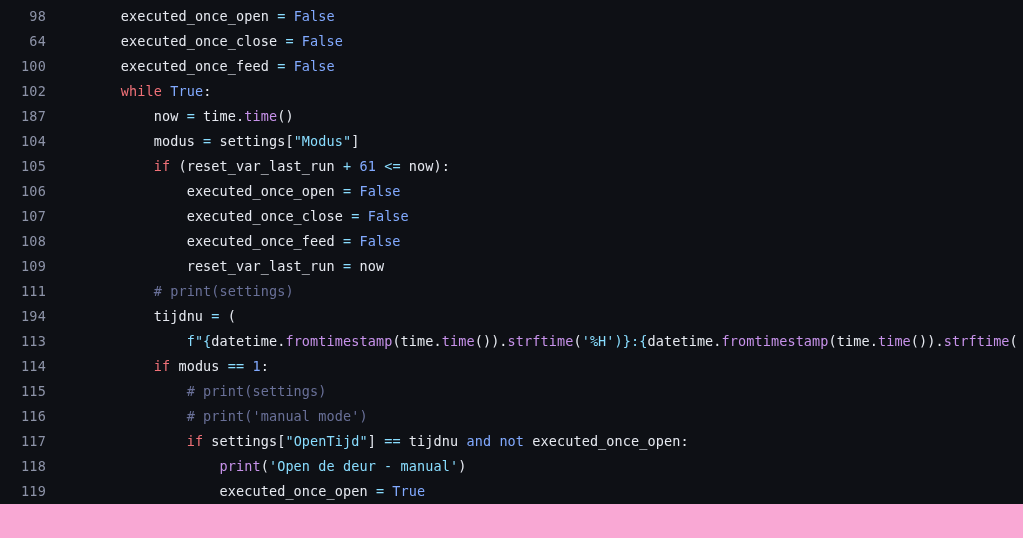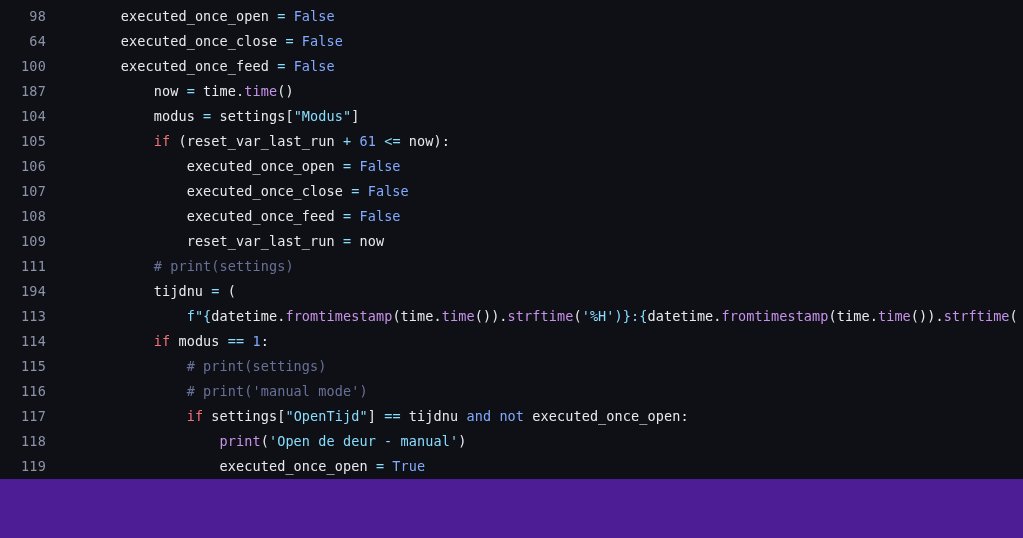--- a/index.html
+++ b/index.html
@@ -65,25 +65,26 @@
   .tok-builtin  { color: #82aaff; }
   .tok-number   { color: #82aaff; }
   .tok-string   { color: #89ddff; }
   .tok-function { color: #c792ea; }
   .tok-comment  { color: #697098; }
   .tok-punct    { color: #e6e9f0; }
 </style>
 </head>
 <body>
 
-<div id="editor" style="background: #4c1d95;">
+<div id="editor" style="background: #f9a8d4;">
   <div id="code-lines" style="background: rgb(14, 16, 21);">
       <div class="code-line"><div class="line-number">98</div><div class="line-content"><span class="tok-plain">        </span><span class="tok-plain">executed_once_open </span><span class="tok-operator">=</span><span class="tok-plain"> </span><span class="tok-builtin">False</span></div></div>
       <div class="code-line"><div class="line-number">64</div><div class="line-content"><span class="tok-plain">        </span><span class="tok-plain">executed_once_close </span><span class="tok-operator">=</span><span class="tok-plain"> </span><span class="tok-builtin">False</span></div></div>
       <div class="code-line"><div class="line-number">100</div><div class="line-content"><span class="tok-plain">        </span><span class="tok-plain">executed_once_feed </span><span class="tok-operator">=</span><span class="tok-plain"> </span><span class="tok-builtin">False</span></div></div>
+      <div class="code-line"><div class="line-number">102</div><div class="line-content"><span class="tok-plain">        </span><span class="tok-keyword">while</span><span class="tok-plain"> </span><span class="tok-builtin">True</span><span class="tok-punct">:</span></div></div>
       <div class="code-line"><div class="line-number">187</div><div class="line-content"><span class="tok-plain">            </span><span class="tok-plain">now </span><span class="tok-operator">=</span><span class="tok-plain"> time.</span><span class="tok-function">time</span><span class="tok-punct">()</span></div></div>
       <div class="code-line"><div class="line-number">104</div><div class="line-content"><span class="tok-plain">            </span><span class="tok-plain">modus </span><span class="tok-operator">=</span><span class="tok-plain"> settings[</span><span class="tok-string">"Modus"</span><span class="tok-punct">]</span></div></div>
       <div class="code-line"><div class="line-number">105</div><div class="line-content"><span class="tok-plain">            </span><span class="tok-keyword">if</span><span class="tok-plain"> (reset_var_last_run </span><span class="tok-operator">+</span><span class="tok-plain"> </span><span class="tok-number">61</span><span class="tok-plain"> </span><span class="tok-operator">&lt;=</span><span class="tok-plain"> now):</span></div></div>
       <div class="code-line"><div class="line-number">106</div><div class="line-content"><span class="tok-plain">                </span><span class="tok-plain">executed_once_open </span><span class="tok-operator">=</span><span class="tok-plain"> </span><span class="tok-builtin">False</span></div></div>
       <div class="code-line"><div class="line-number">107</div><div class="line-content"><span class="tok-plain">                </span><span class="tok-plain">executed_once_close </span><span class="tok-operator">=</span><span class="tok-plain"> </span><span class="tok-builtin">False</span></div></div>
       <div class="code-line"><div class="line-number">108</div><div class="line-content"><span class="tok-plain">                </span><span class="tok-plain">executed_once_feed </span><span class="tok-operator">=</span><span class="tok-plain"> </span><span class="tok-builtin">False</span></div></div>
       <div class="code-line"><div class="line-number">109</div><div class="line-content"><span class="tok-plain">                </span><span class="tok-plain">reset_var_last_run </span><span class="tok-operator">=</span><span class="tok-plain"> now</span></div></div>
       <div class="code-line"><div class="line-number">111</div><div class="line-content"><span class="tok-plain">            </span><span class="tok-comment"># print(settings)</span></div></div>
       <div class="code-line"><div class="line-number">194</div><div class="line-content"><span class="tok-plain">            </span><span class="tok-plain">tijdnu </span><span class="tok-operator">=</span><span class="tok-plain"> (</span></div></div>
       <div class="code-line"><div class="line-number">113</div><div class="line-content"><span class="tok-plain">                </span><span class="tok-string">f"{</span><span class="tok-plain">datetime.</span><span class="tok-function">fromtimestamp</span><span class="tok-plain">(time.</span><span class="tok-function">time</span><span class="tok-plain">()).</span><span class="tok-function">strftime</span><span class="tok-plain">(</span><span class="tok-string">'%H'</span><span class="tok-string">)}</span><span class="tok-string">:</span><span class="tok-string">{</span><span class="tok-plain">datetime.</span><span class="tok-function">fromtimestamp</span><span class="tok-plain">(time.</span><span class="tok-function">time</span><span class="tok-plain">()).</span><span class="tok-function">strftime</span><span class="tok-plain">(</span></div></div>

